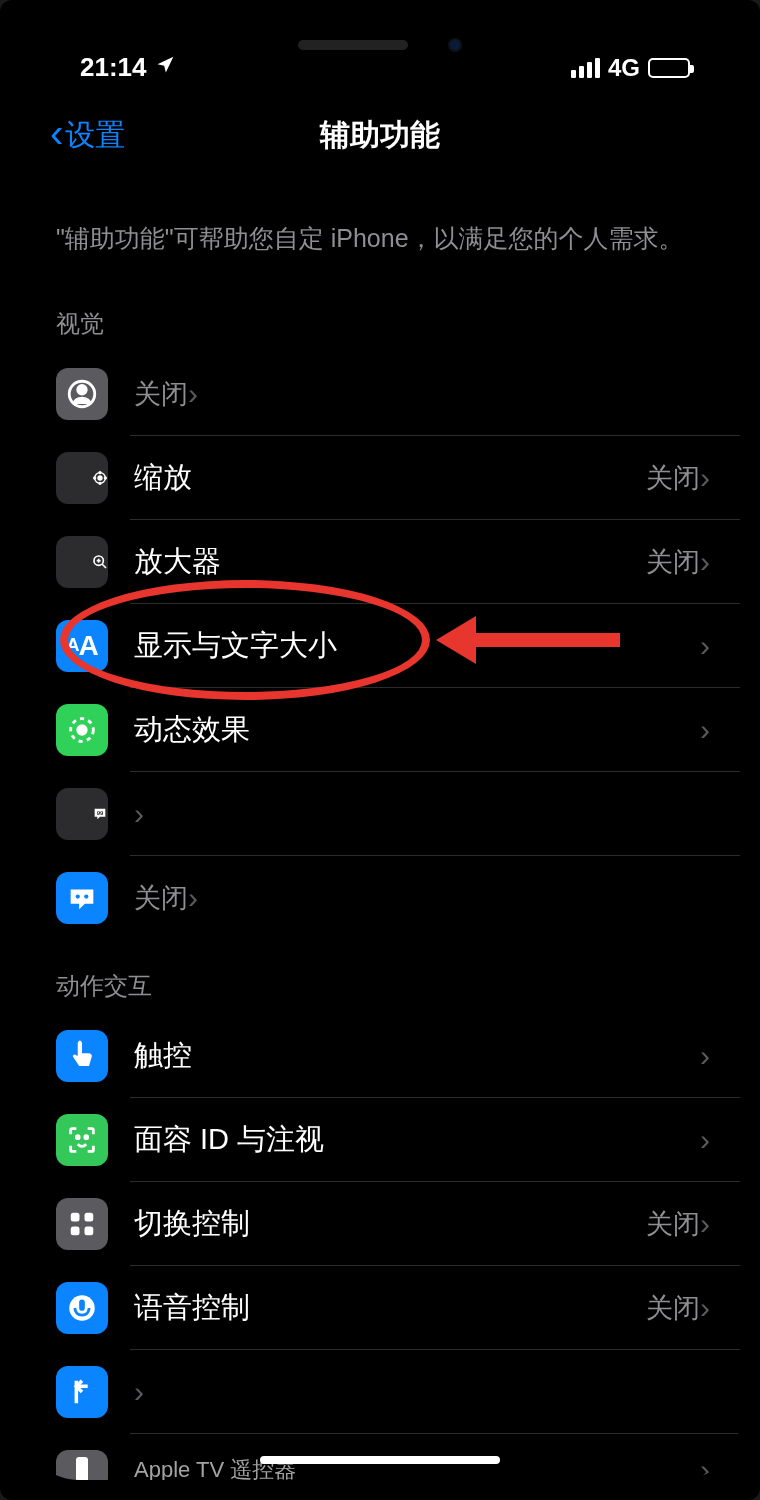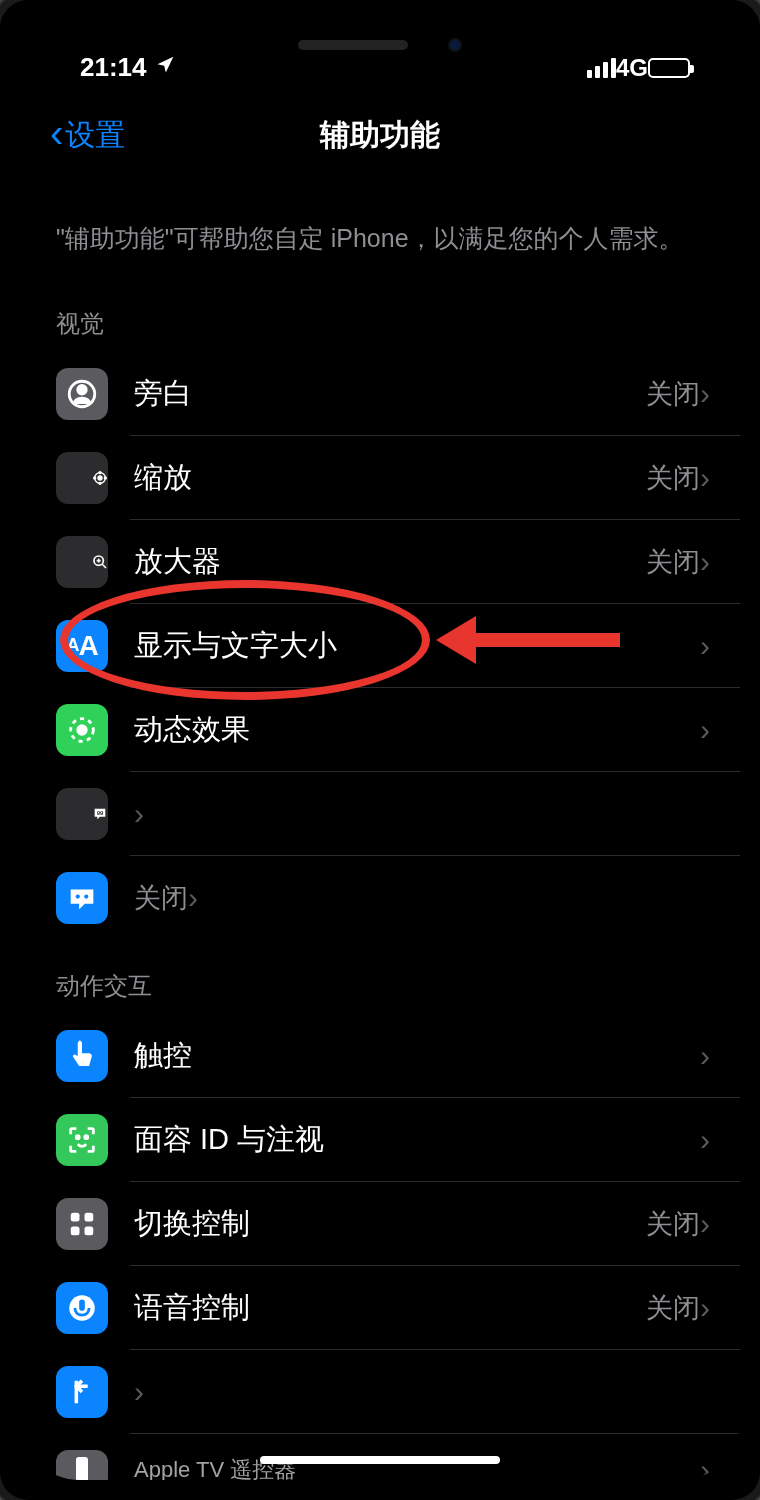--- a/index.html
+++ b/index.html
@@ -7,21 +7,21 @@
     background: #4a4a4a;
     font-family: -apple-system, "Helvetica Neue", Arial, sans-serif;
     display: flex;
     justify-content: center;
     padding: 0;
   }
   .phone-frame {
     width: 760px;
     height: 1500px;
     background: #000;
-    border-radius: 28px;
+    border-radius: 12px;
     padding: 20px;
     position: relative;
     box-shadow: 0 0 0 8px #1a1a1a, 0 0 0 10px #333;
   }
   .screen {
     width: 100%;
     height: 100%;
     background: #000;
     border-radius: 60px;
     overflow: hidden;
@@ -53,21 +53,21 @@
     display: flex;
     justify-content: space-between;
     align-items: center;
     padding: 25px 50px 0 60px;
     height: 70px;
     color: #fff;
     font-size: 26px;
     font-weight: 600;
   }
   .status-left { display: flex; align-items: center; gap: 8px; }
-  .status-right { display: flex; align-items: center; }
+  .status-right { display: flex; align-items: center; gap: 8px; }
   .loc-icon { font-size: 22px; }
   .sig-dots { display:inline-flex; gap:3px; align-items:flex-end;}
   .sig-dots span{ width:5px;background:#fff;border-radius:1px;}
   .sig-dots span:nth-child(1){height:8px;}
   .sig-dots span:nth-child(2){height:12px;}
   .sig-dots span:nth-child(3){height:16px;}
   .sig-dots span:nth-child(4){height:20px;}
   .battery {
     width: 42px; height: 20px; border: 2px solid #fff; border-radius: 5px;
     position: relative; display:inline-block;
@@ -227,21 +227,20 @@
       <div class="list">
 
         <div class="row">
           <div class="icon-box ic-gray">
             <svg width="34" height="34" viewBox="0 0 24 24" fill="none" stroke="#fff" stroke-width="2">
                 <circle cx="12" cy="12" r="9"></circle>
                 <circle cx="12" cy="9" r="3" fill="#fff"></circle>
                 <path d="M6 19c1-3 4-4 6-4s5 1 6 4" fill="#fff"></path>
               </svg>
           </div>
-          <div class="row-label">旁白</div>
           <div class="row-value">关闭</div>
           <div class="chevron">›</div>
         </div>
 
         <div class="row">
           <div class="icon-box ic-dark">
             <svg width="34" height="34" viewBox="0 0 24 24" fill="none" stroke="#fff" stroke-width="2">
                 <circle cx="12" cy="12" r="8"></circle>
                 <circle cx="12" cy="12" r="3" fill="#fff"></circle>
                 <circle cx="12" cy="4" r="1.5" fill="#fff"></circle>

